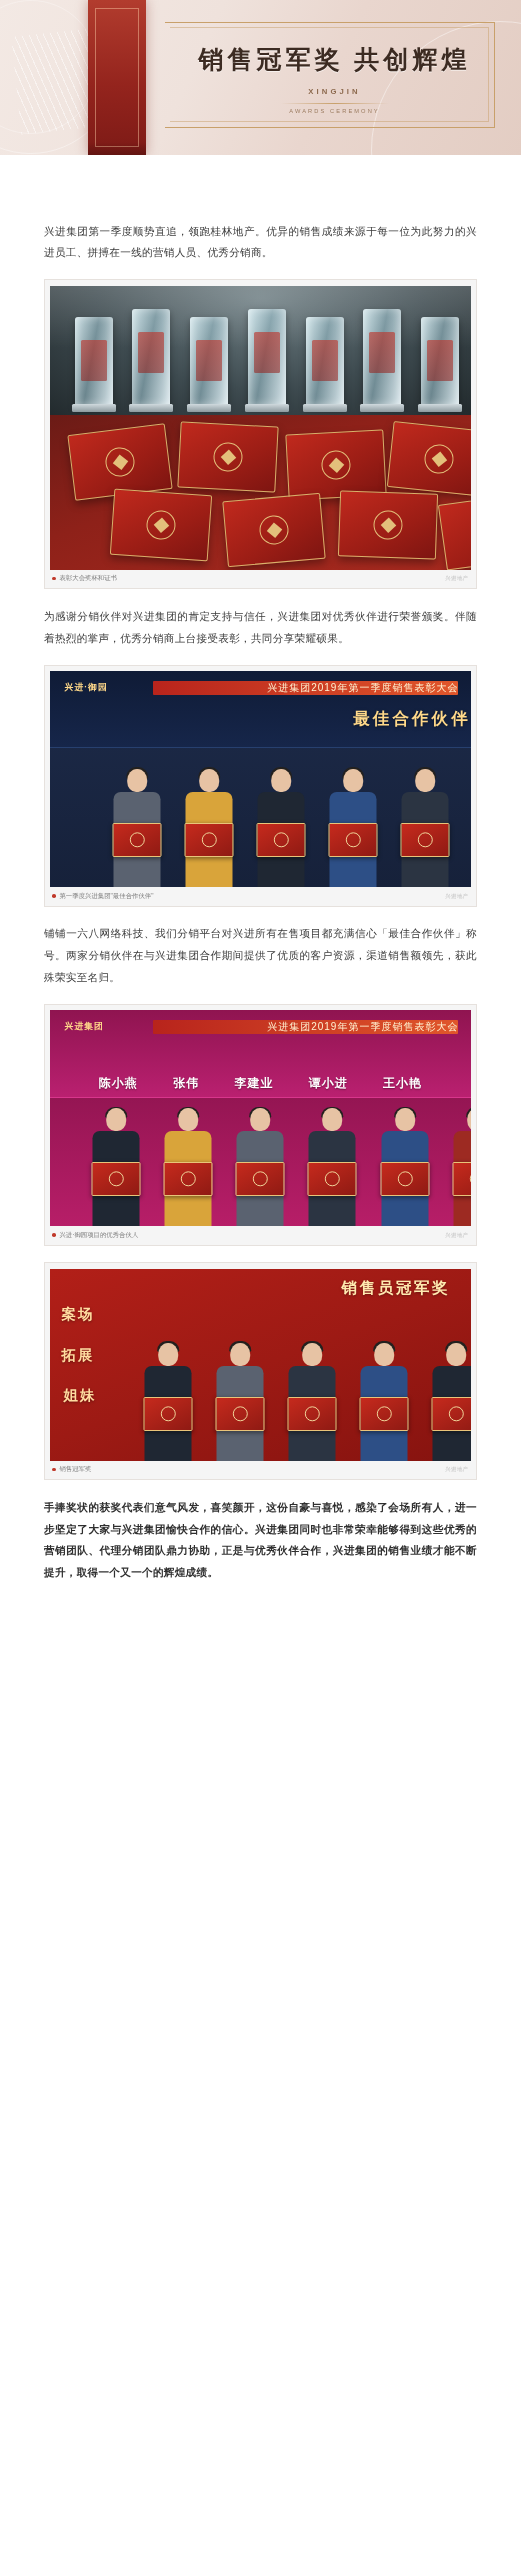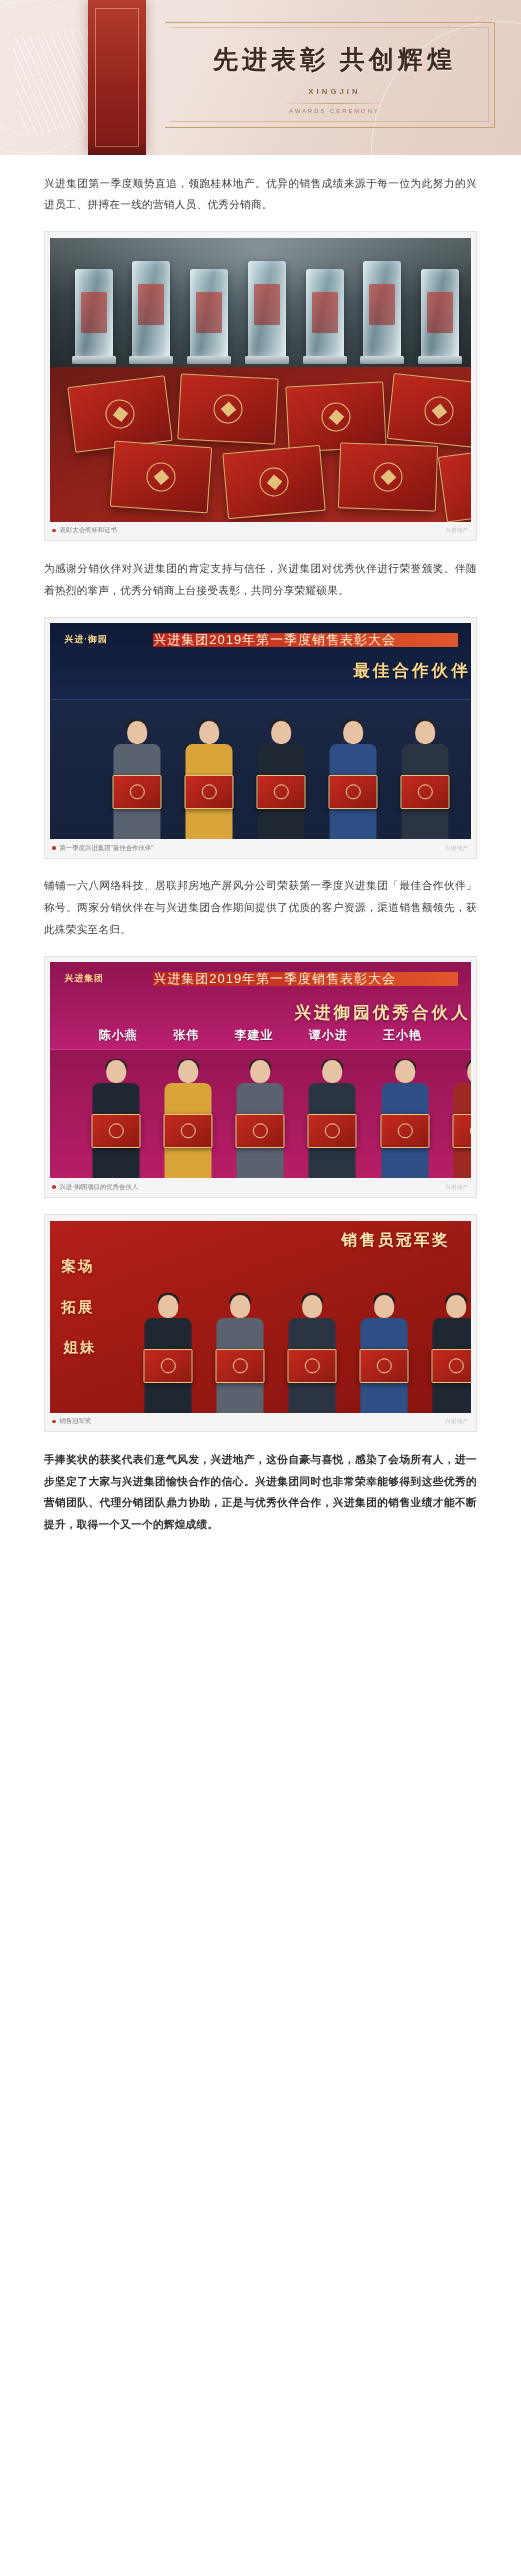--- a/index.html
+++ b/index.html
@@ -117,20 +117,21 @@
   .banner-rule {
     margin: 7.2px auto 0;
     width: 108px;
     height: 0.5px;
     background: linear-gradient(90deg, rgba(200,160,106,0) 0%, #c8a06a 50%, rgba(200,160,106,0) 100%);
   }
 
   
   .content {
     padding: 17.5px 44px 31px 44px;
+    margin-top: 48px;
   }
   p.para {
     font-size: 10.6px;
     line-height: 2.05;
     color: #3b3b3b;
     margin: 0 0 15.5px 0;
     text-align: justify;
     letter-spacing: 0.3px;
   }
   p.para.bold {
@@ -272,23 +273,23 @@
     font-size: 8.8px;
     font-weight: bold;
     letter-spacing: 1px;
   }
   .stage-screen .banner-line {
     position: absolute;
     left: 103px; top: 10.3px; right: 12.4px;
     height: 13.4px;
     background: linear-gradient(90deg, #b8241c, #e0562b);
     color: #fff3d2;
-    font-size: 13px;
+    font-size: 10px;
     line-height: 13.4px;
-    text-align: left;
+    text-align: right;
     letter-spacing: 1px;
     border-radius: 1px;
   }
   .stage-screen .headline {
     position: absolute;
     left: 0; right: 0; top: 37px;
     text-align: right;
     font-family: "Liberation Serif", serif;
     font-size: 16.5px;
     font-weight: bold;
@@ -420,21 +421,21 @@
     <div class="banner-swirl sw1"></div>
     <div class="banner-swirl sw2"></div>
     <div class="banner-swirl sw3"></div>
     <div class="banner-swirl sw4"></div>
     <div class="banner-fan"></div>
     <div class="banner-strip">
       <div class="banner-strip-inner"></div>
     </div>
     <div class="banner-frame"></div>
     <div class="banner-text">
-      <div class="banner-title">先进表彰 共创辉煌</div>
+      <div class="banner-title">销售冠军奖 共创辉煌</div>
       <div class="banner-sub-en">XINGJIN</div>
       <div class="banner-rule"></div>
       <div class="banner-sub-en2">AWARDS CEREMONY</div>
     </div>
   </div>
 
   <div class="content">
 
     <p class="para">兴进集团第一季度顺势直追，领跑桂林地产。优异的销售成绩来源于每一位为此努力的兴进员工、拼搏在一线的营销人员、优秀分销商。</p>
 
@@ -542,28 +543,27 @@
       </div>
       <div class="caption-bar">
         <span class="caption-left">
           <i class="cap-dot"></i>
           <span>第一季度兴进集团"最佳合作伙伴"</span>
         </span>
         <span class="cap-watermark">兴进地产</span>
       </div>
     </div>
 
-    <p class="para">铺铺一六八网络科技、居联邦房地产屏风分公司荣获第一季度兴进集团「最佳合作伙伴」称号。两家分销伙伴在与兴进集团合作期间提供了优质的客户资源，渠道销售额领先，获此殊荣实至名归。</p>
+    <p class="para">铺铺一六八网络科技、我们分销平台对兴进所有在售项目都充满信心「最佳合作伙伴」称号。两家分销伙伴在与兴进集团合作期间提供了优质的客户资源，渠道销售额领先，获此殊荣实至名归。</p>
 
     <div class="figure">
       <div class="photo ph-stage-pink">
         <div class="stage-screen">
           <div class="logo">兴进集团</div>
           <div class="banner-line">兴进集团2019年第一季度销售表彰大会</div>
-          <div class="headline">兴进御园优秀合伙人</div>
         </div>
         <div class="names">
           <span>陈小燕</span>
           <span>张伟</span>
           <span>李建业</span>
           <span>谭小进</span>
           <span>王小艳</span>
         </div>
         <div class="people-row">
           <div class="person" style="left:36px">
@@ -654,17 +654,17 @@
       </div>
       <div class="caption-bar">
         <span class="caption-left">
           <i class="cap-dot"></i>
           <span>销售冠军奖</span>
         </span>
         <span class="cap-watermark">兴进地产</span>
       </div>
     </div>
 
-    <p class="para bold last">手捧奖状的获奖代表们意气风发，兴进地产，这份自豪与喜悦，感染了会场所有人，进一步坚定了大家与兴进集团愉快合作的信心。兴进集团同时也非常荣幸能够得到这些优秀的营销团队、代理分销团队鼎力协助，正是与优秀伙伴合作，兴进集团的销售业绩才能不断提升，取得一个又一个的辉煌成绩。</p>
+    <p class="para bold last">手捧奖状的获奖代表们意气风发，喜笑颜开，这份自豪与喜悦，感染了会场所有人，进一步坚定了大家与兴进集团愉快合作的信心。兴进集团同时也非常荣幸能够得到这些优秀的营销团队、代理分销团队鼎力协助，正是与优秀伙伴合作，兴进集团的销售业绩才能不断提升，取得一个又一个的辉煌成绩。</p>
 
   </div>
 </div>
 
 
 </body></html>

